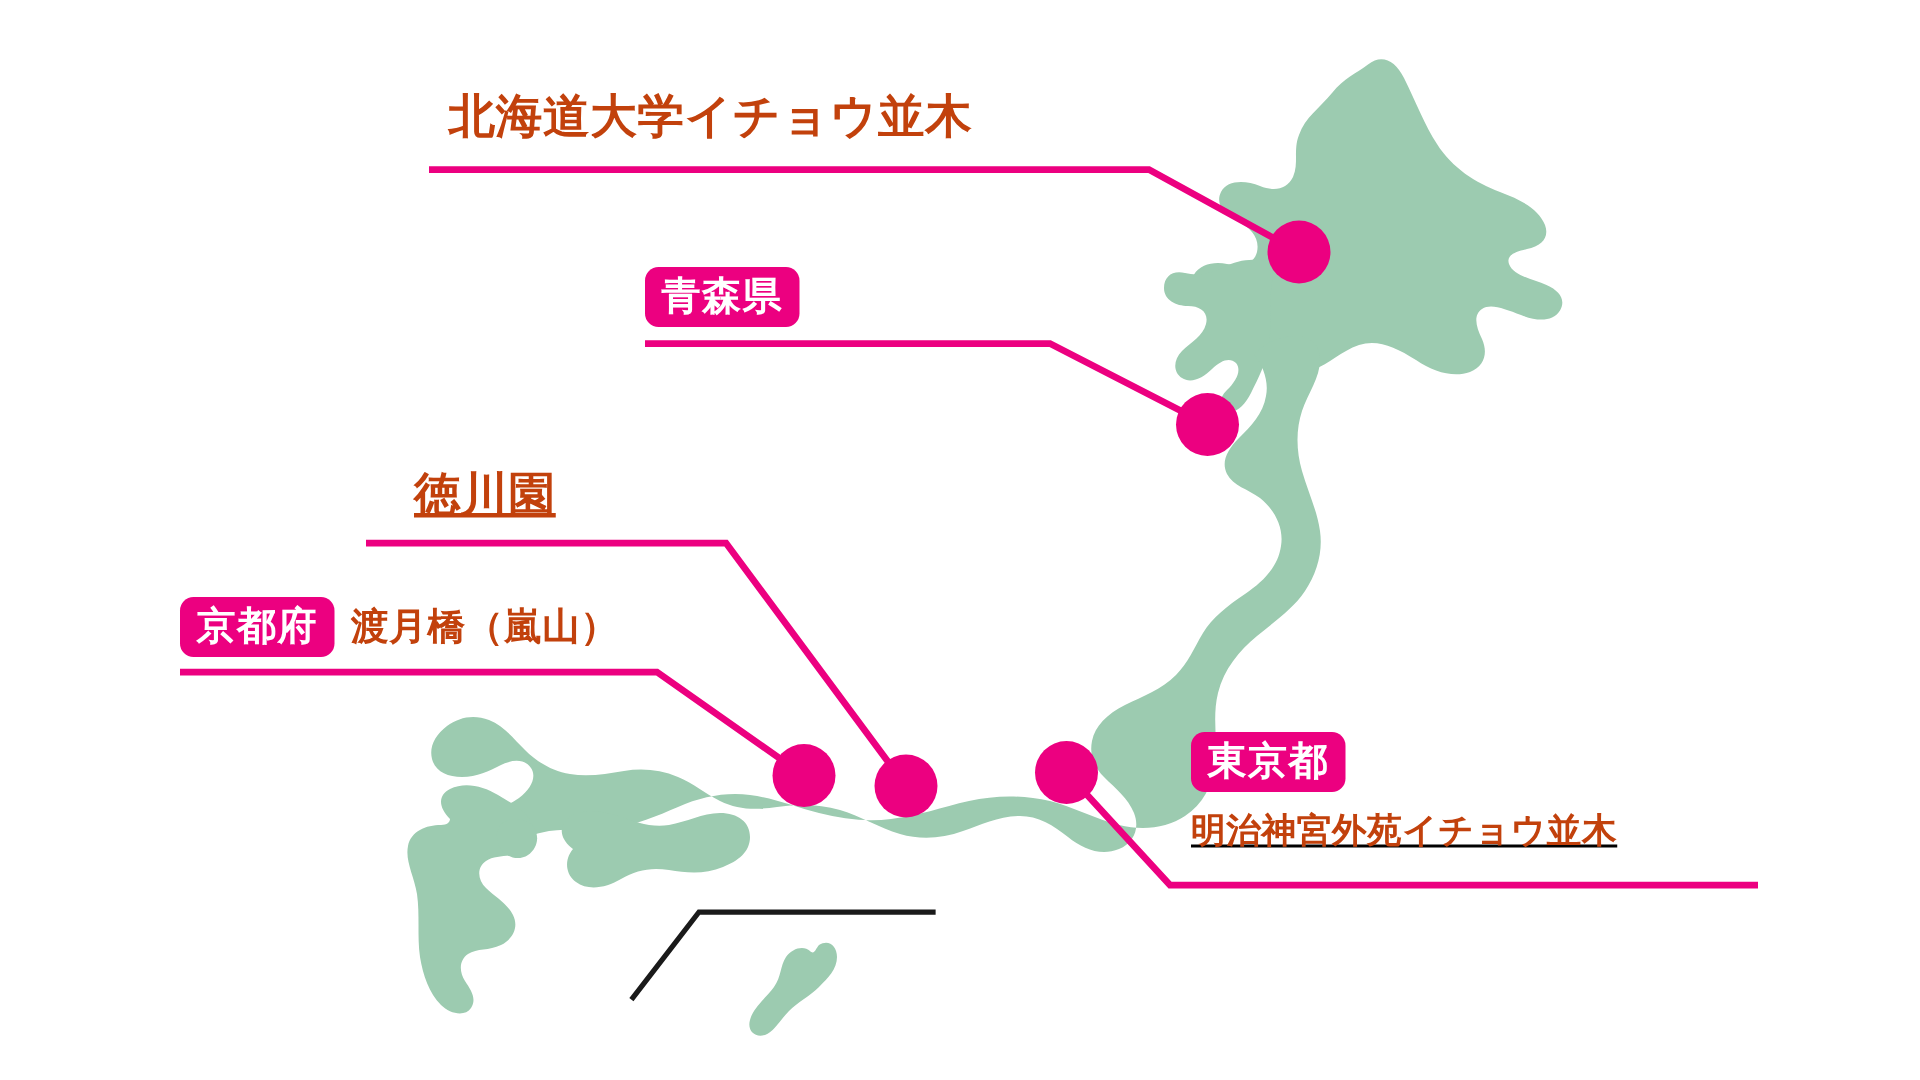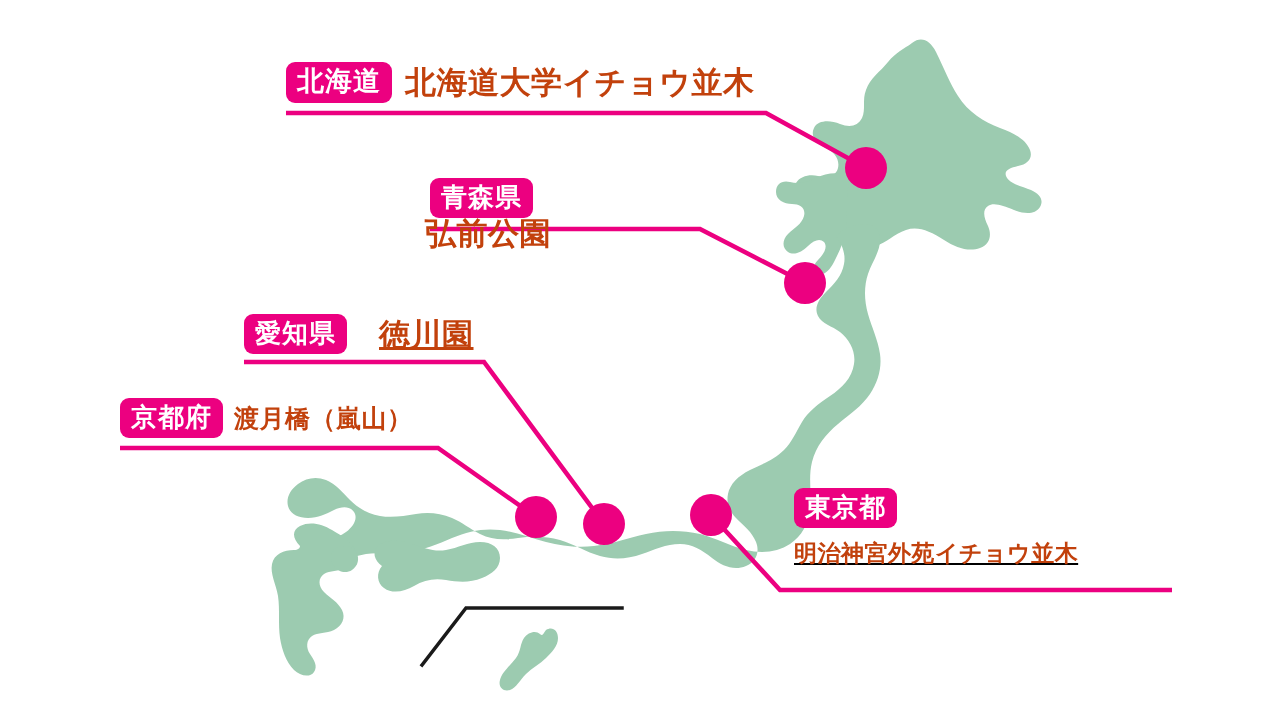--- a/index.html
+++ b/index.html
@@ -42,21 +42,21 @@
   .place {
     color: #c2410c;
     font-weight: bold;
     letter-spacing: 0.5px;
   }
   
   #callout-hokkaido { left: 286px; top: 62px; }
   #callout-hokkaido .badge { font-size: 27px; padding: 6px 11px 8px 11px; }
   #callout-hokkaido .place { font-size: 31px; margin-left: 13px; }
   
-  #callout-aomori { left: 412px; top: 178px; flex-direction: column; }
+  #callout-aomori { left: 430px; top: 178px; }
   #callout-aomori .badge { font-size: 26px; padding: 6px 11px 8px 11px; }
   #callout-aomori .place { font-size: 31px; margin-left: 13px; }
   
   #callout-aichi { left: 244px; top: 314px; }
   #callout-aichi .badge { font-size: 26px; padding: 6px 11px 8px 11px; }
   #callout-aichi .place { font-size: 31px; margin-left: 32px; text-decoration: underline; }
   
   #callout-kyoto { left: 120px; top: 398px; align-items: center; }
   #callout-kyoto .badge { font-size: 26px; padding: 6px 11px 8px 11px; }
   #callout-kyoto .place { font-size: 25px; margin-left: 11px; }
@@ -256,31 +256,28 @@
     <g>
       <circle cx="866" cy="168" r="21" fill="#ec0080"></circle>
       <circle cx="805" cy="283" r="21" fill="#ec0080"></circle>
       <circle cx="604" cy="524" r="21" fill="#ec0080"></circle>
       <circle cx="536" cy="517" r="21" fill="#ec0080"></circle>
       <circle cx="711" cy="515" r="21" fill="#ec0080"></circle>
     </g>
   </svg>
 
   <div class="callout" id="callout-hokkaido">
-    <span class="badge">北海道</span>
     <span class="place">北海道大学イチョウ並木</span>
   </div>
 
   <div class="callout" id="callout-aomori">
     <span class="badge">青森県</span>
-    <span class="place">弘前公園</span>
   </div>
 
   <div class="callout" id="callout-aichi">
-    <span class="badge">愛知県</span>
     <span class="place">徳川園</span>
   </div>
 
   <div class="callout" id="callout-kyoto">
     <span class="badge">京都府</span>
     <span class="place">渡月橋（嵐山）</span>
   </div>
 
   <div class="callout" id="callout-tokyo">
     <span class="badge">東京都</span>

